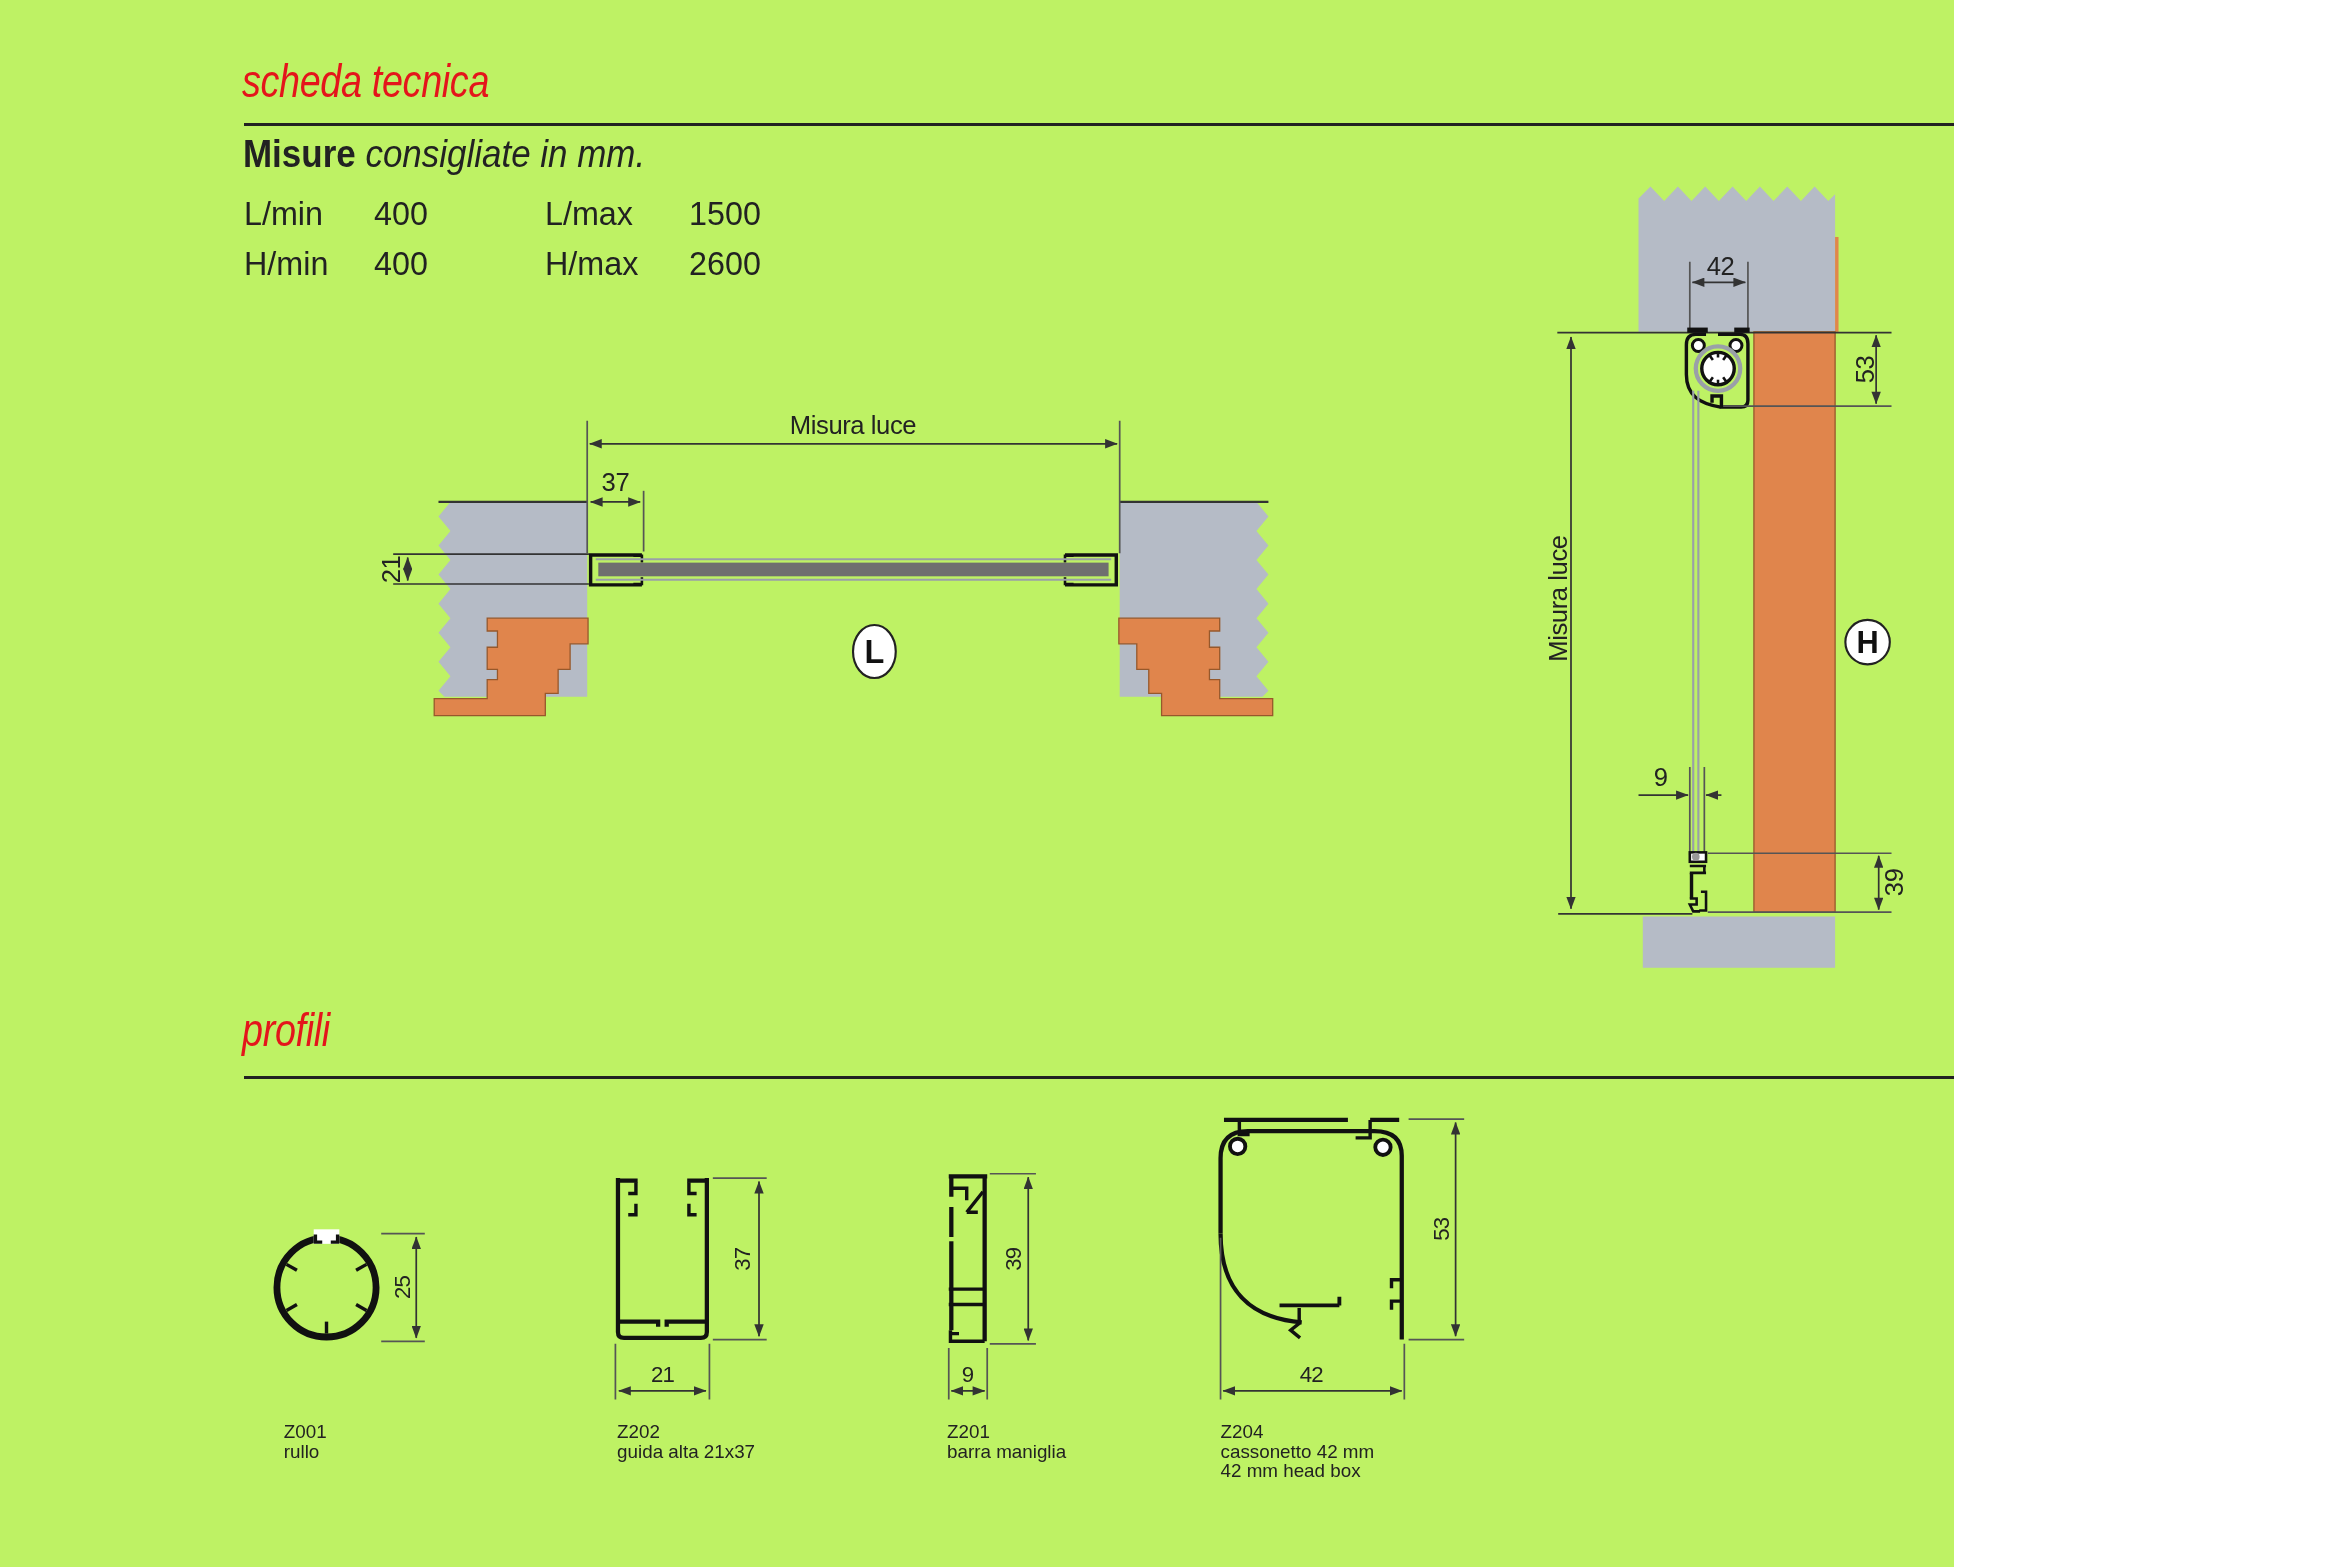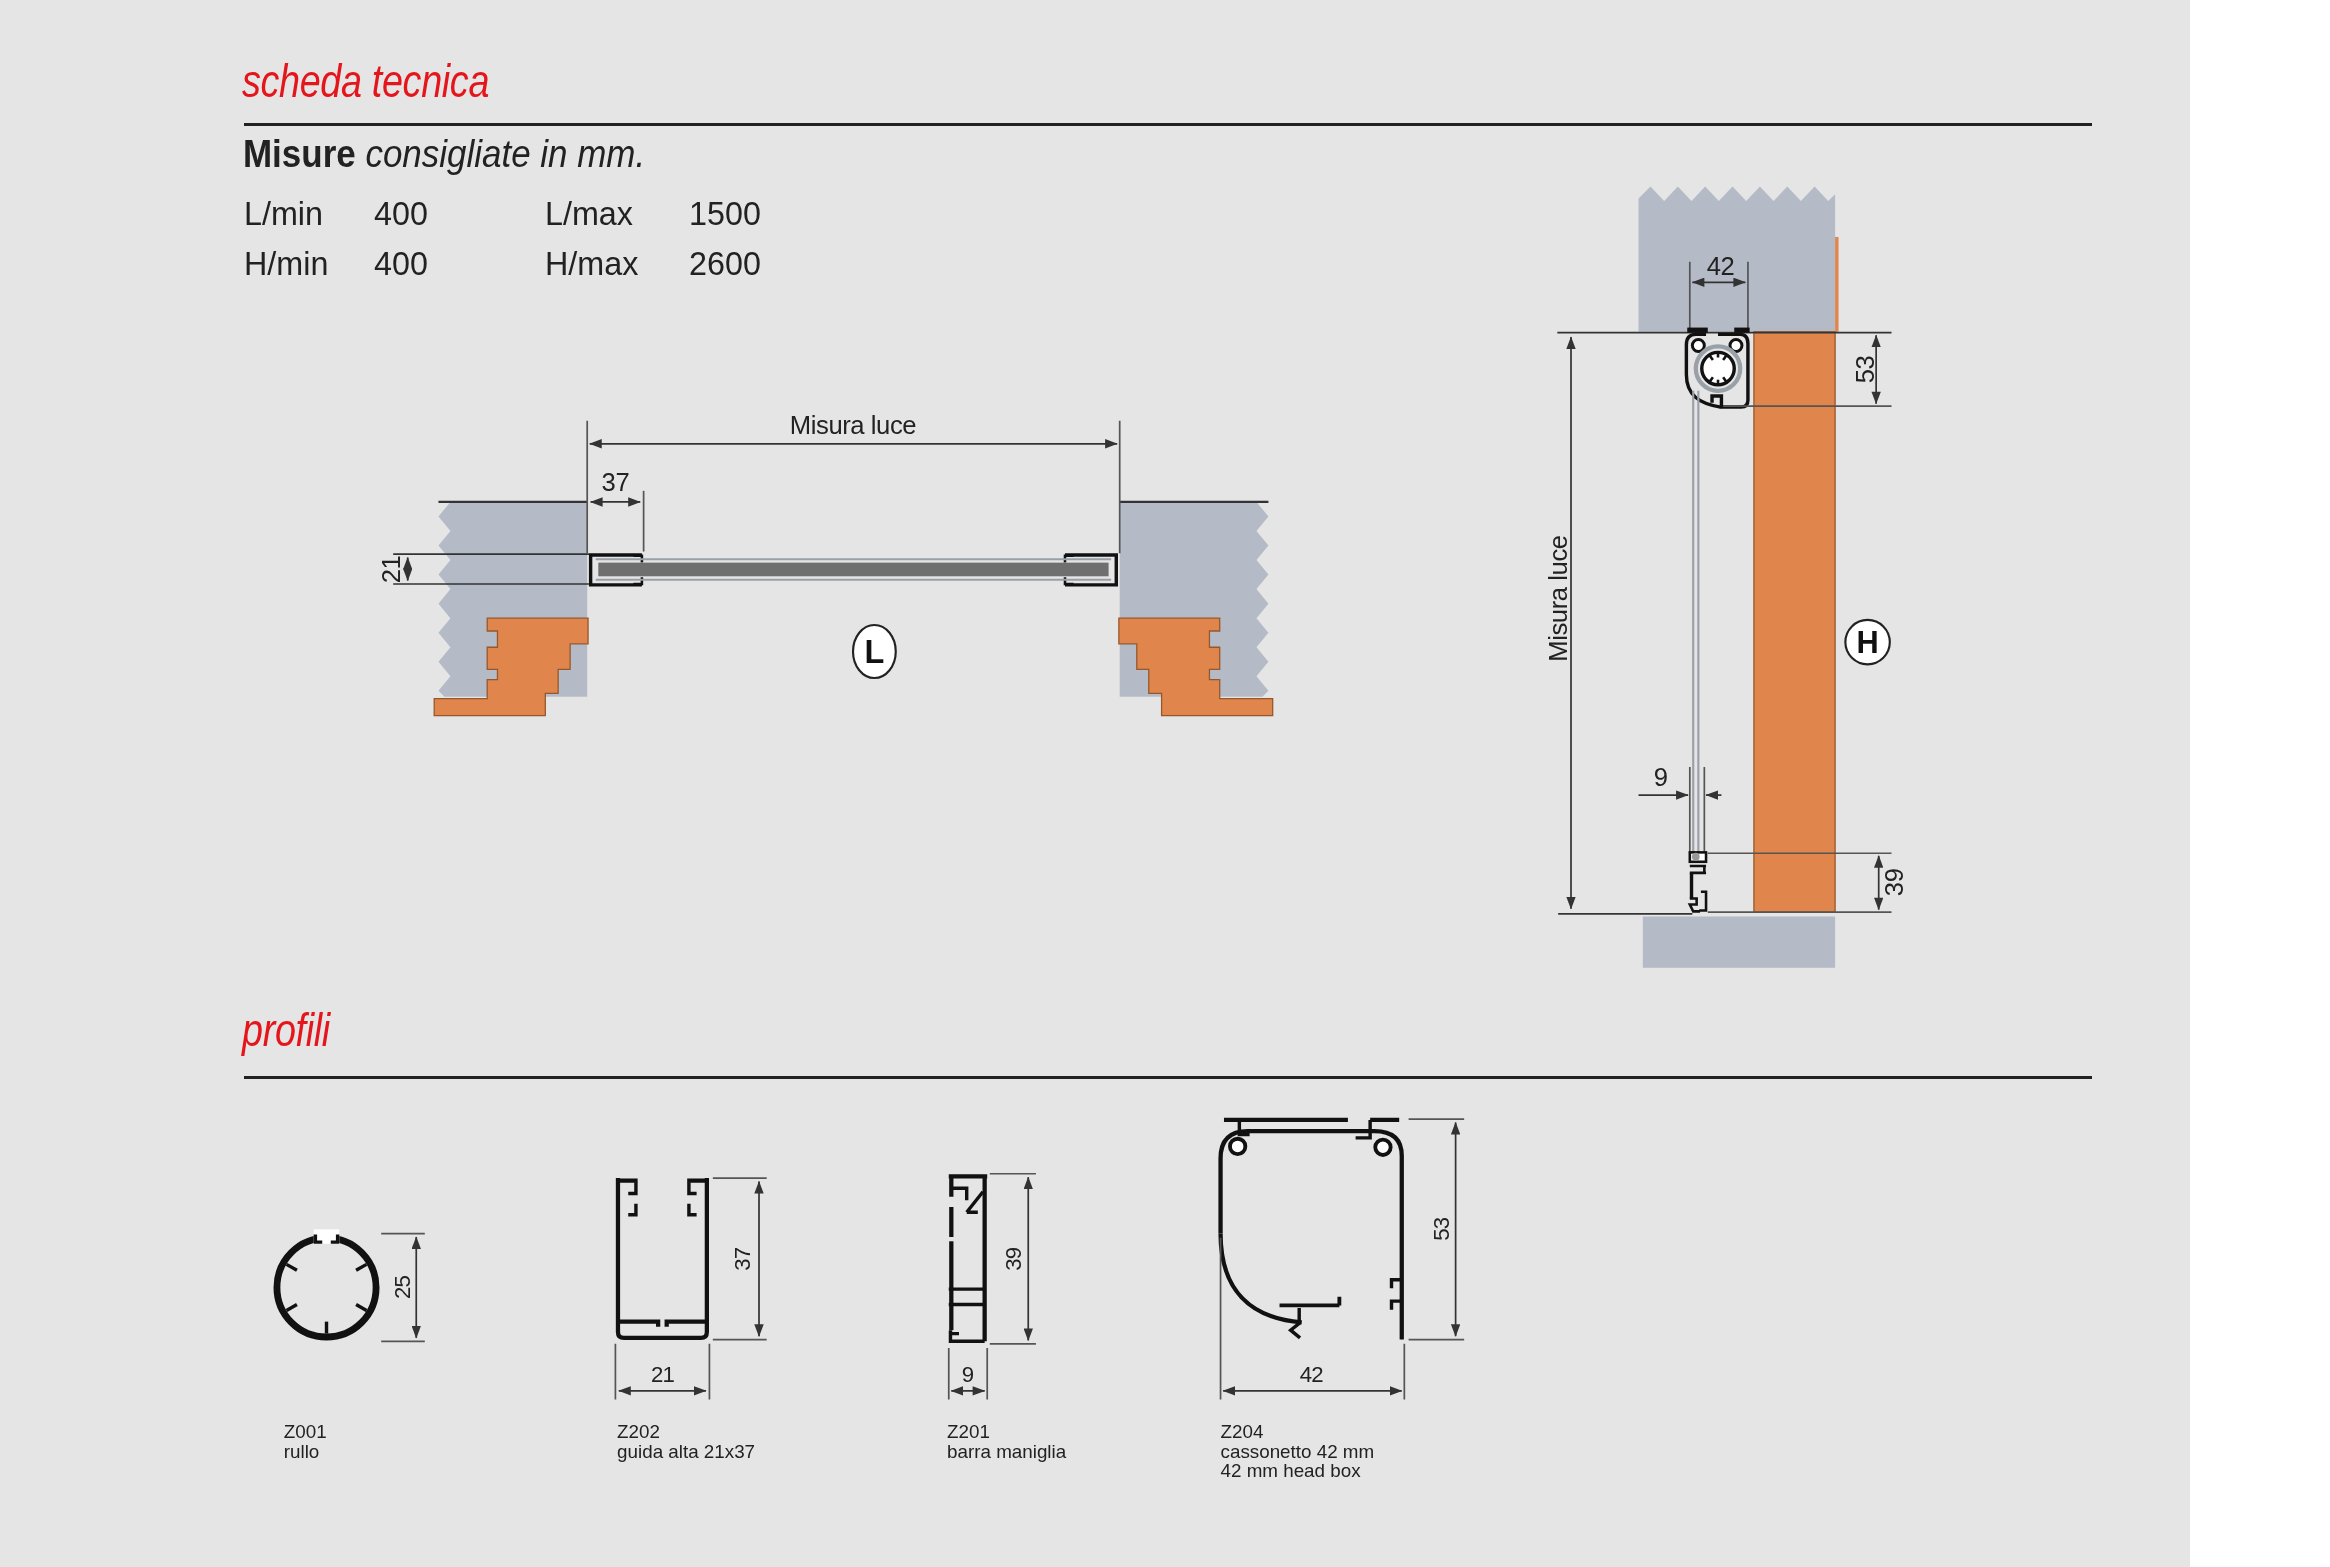--- a/index.html
+++ b/index.html
@@ -1,16 +1,16 @@
 <!DOCTYPE html>
 <html style="font-size:13.7px"><head>
 <meta charset="utf-8">
 <style>
   html,body{margin:0;padding:0;background:#fff}
-  .page{position:relative;width:2190px;height:1568px;background:#e5e5e5;
+  .page{position:relative;width:1954px;height:1568px;background:#bef264;
         font-family:"Liberation Sans","DejaVu Sans",sans-serif;color:#222;overflow:hidden}
   .title{position:absolute;left:242px;font-style:italic;font-size:46px;line-height:46px;
          color:#e4151b;transform:scaleX(.82);transform-origin:0 0;letter-spacing:-0.4px;white-space:nowrap}
   .rule{position:absolute;left:244px;width:1848px;height:2.6px;background:#222}
   .mheading{position:absolute;left:243px;top:134px;font-size:38px;line-height:41px;
             transform:scaleX(.92);transform-origin:0 0;white-space:nowrap}
   .mh-bold{font-weight:bold}
   .mh-it{font-style:italic}
   .mtxt{position:absolute;font-size:34px;line-height:34px;transform:scaleX(.95);
         transform-origin:0 0;white-space:nowrap}

